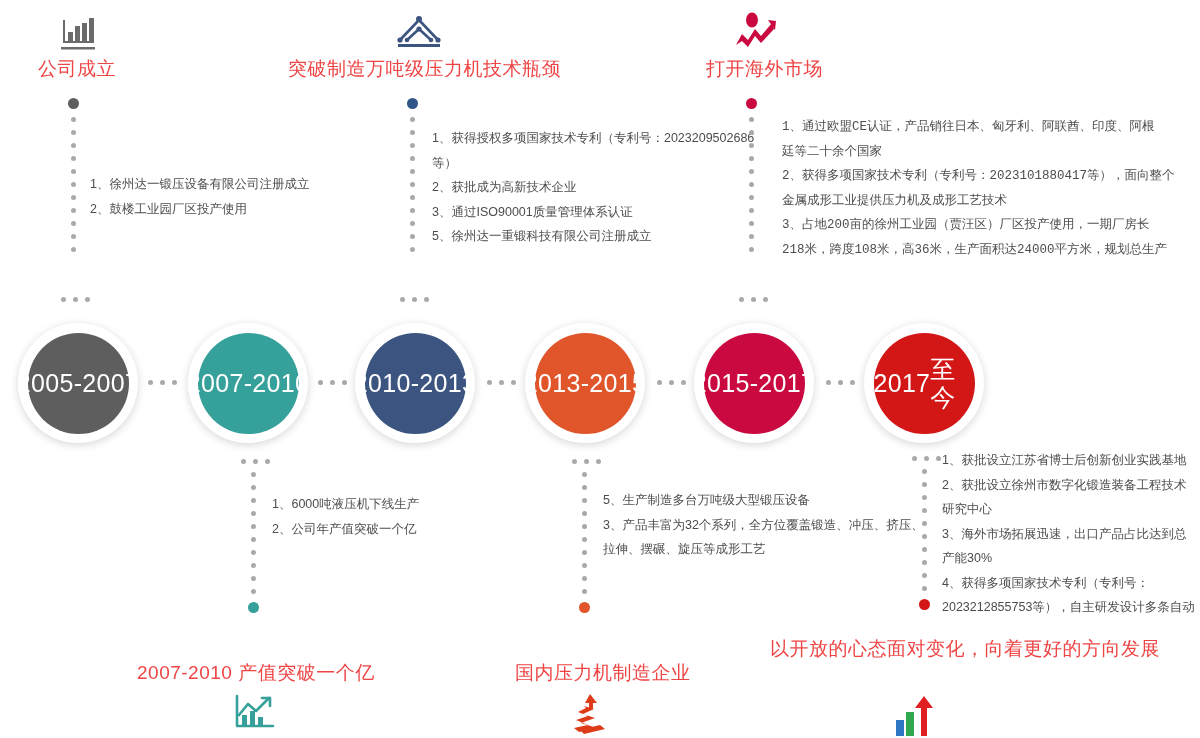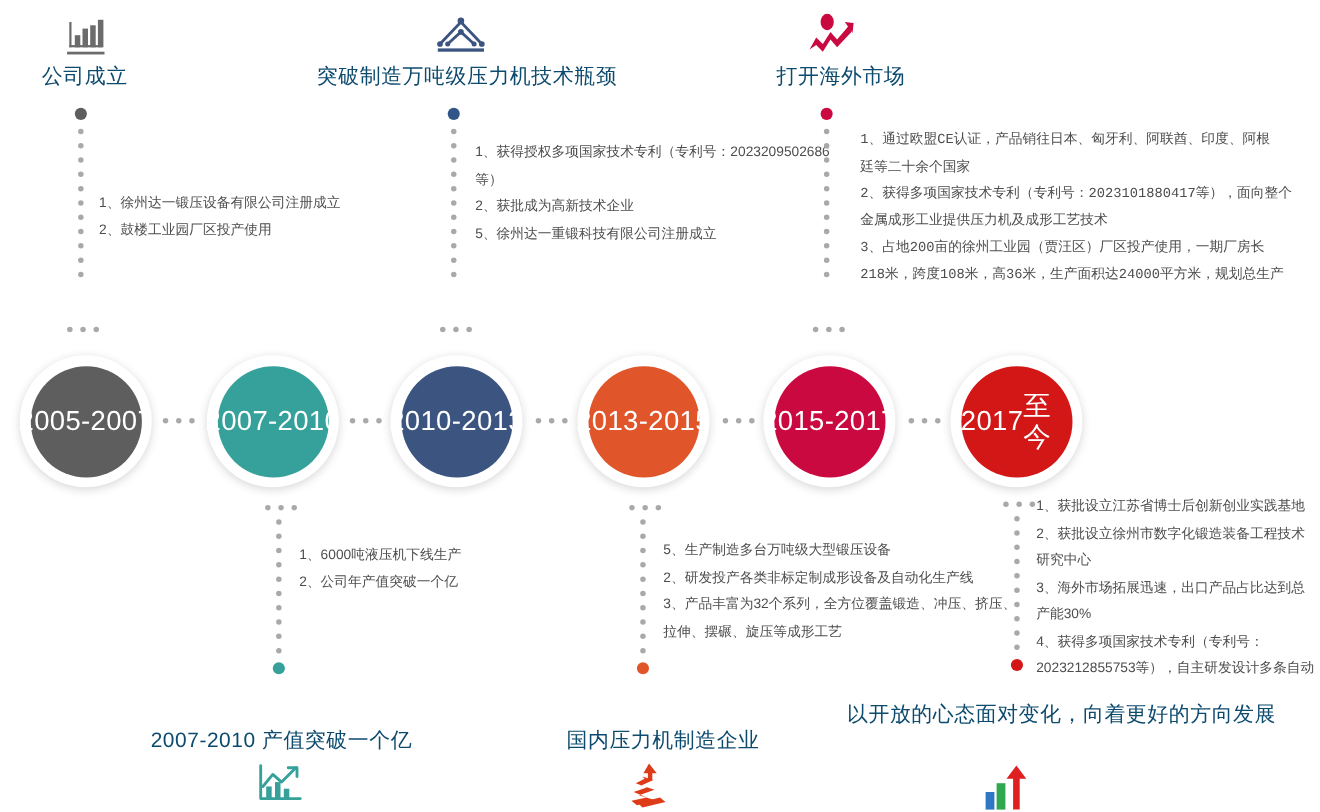--- a/index.html
+++ b/index.html
@@ -17,21 +17,21 @@
 
   
   .branch-icon {
     position: absolute;
     width: 54px; height: 44px;
     display: flex; align-items: flex-end; justify-content: center;
   }
   .branch-title {
     position: absolute;
     font-size: 19px;
-    color: #0c4a6e;
+    color: #ef4444;
     white-space: nowrap;
     letter-spacing: 0.5px;
   }
 
   
   .dot-col {
     position: absolute;
     width: 11px;
     display: flex;
     flex-direction: column;
@@ -178,20 +178,21 @@
 <div class="tri-dots" style="left:400px; top:297px;">
   <i></i>
     <i></i>
     <i></i>
 </div>
 
 <div class="note-list" style="left:432px; top:126px; width:330px;">
   <p>1、获得授权多项国家技术专利（专利号：2023209502686</p>
   <p>等）</p>
   <p>2、获批成为高新技术企业</p>
+  <p>3、通过ISO90001质量管理体系认证</p>
   <p>5、徐州达一重锻科技有限公司注册成立</p>
 </div>
 
 <div class="branch-icon" style="left:727px; top:10px;">
   <svg width="52" height="42" viewBox="0 0 52 42" aria-hidden="true">
     <g fill="#c9093f">
       <ellipse cx="24" cy="8" rx="6" ry="7.5"></ellipse>
       <path d="M8 33 L14 22 L20 28 L27 17 L33 24 L44 11 L46 17 L33 31 L27 24 L20 35 L14 29 Z"></path>
       <path d="M40 8 L48 9 L47 18 Z"></path>
     </g>
@@ -351,21 +352,20 @@
   <span class="d"></span>
     <span class="d"></span>
   <span class="d"></span>
     <span class="d"></span>
   <span class="d"></span>
     <span class="d"></span>
   <span class="cap" style="background:#e0552a;"></span>
 </div>
 <div class="note-list" style="left:603px; top:488px; width:340px;">
   <p>5、生产制造多台万吨级大型锻压设备</p>
-  <p>2、研发投产各类非标定制成形设备及自动化生产线</p>
   <p>3、产品丰富为32个系列，全方位覆盖锻造、冲压、挤压、</p>
   <p>拉伸、摆碾、旋压等成形工艺</p>
 </div>
 <div class="branch-title" style="left:515px; top:660px;">国内压力机制造企业</div>
 <div class="branch-icon" style="left:565px; top:692px;">
   <svg width="48" height="44" viewBox="0 0 48 44" aria-hidden="true">
     <g fill="#de3b18">
       <path d="M22 2 L29 11 L25 11 L25 17 L21 17 L21 11 L17 11 Z"></path>
       <path d="M16 14 L26 17 L15 22 L27 26 L13 31 L29 36 L11 40 L6 36 L20 33 L8 28 L20 24 L10 20 L18 16 Z"></path>
       <path d="M12 38 L32 33 L37 37 L16 42 Z"></path>

